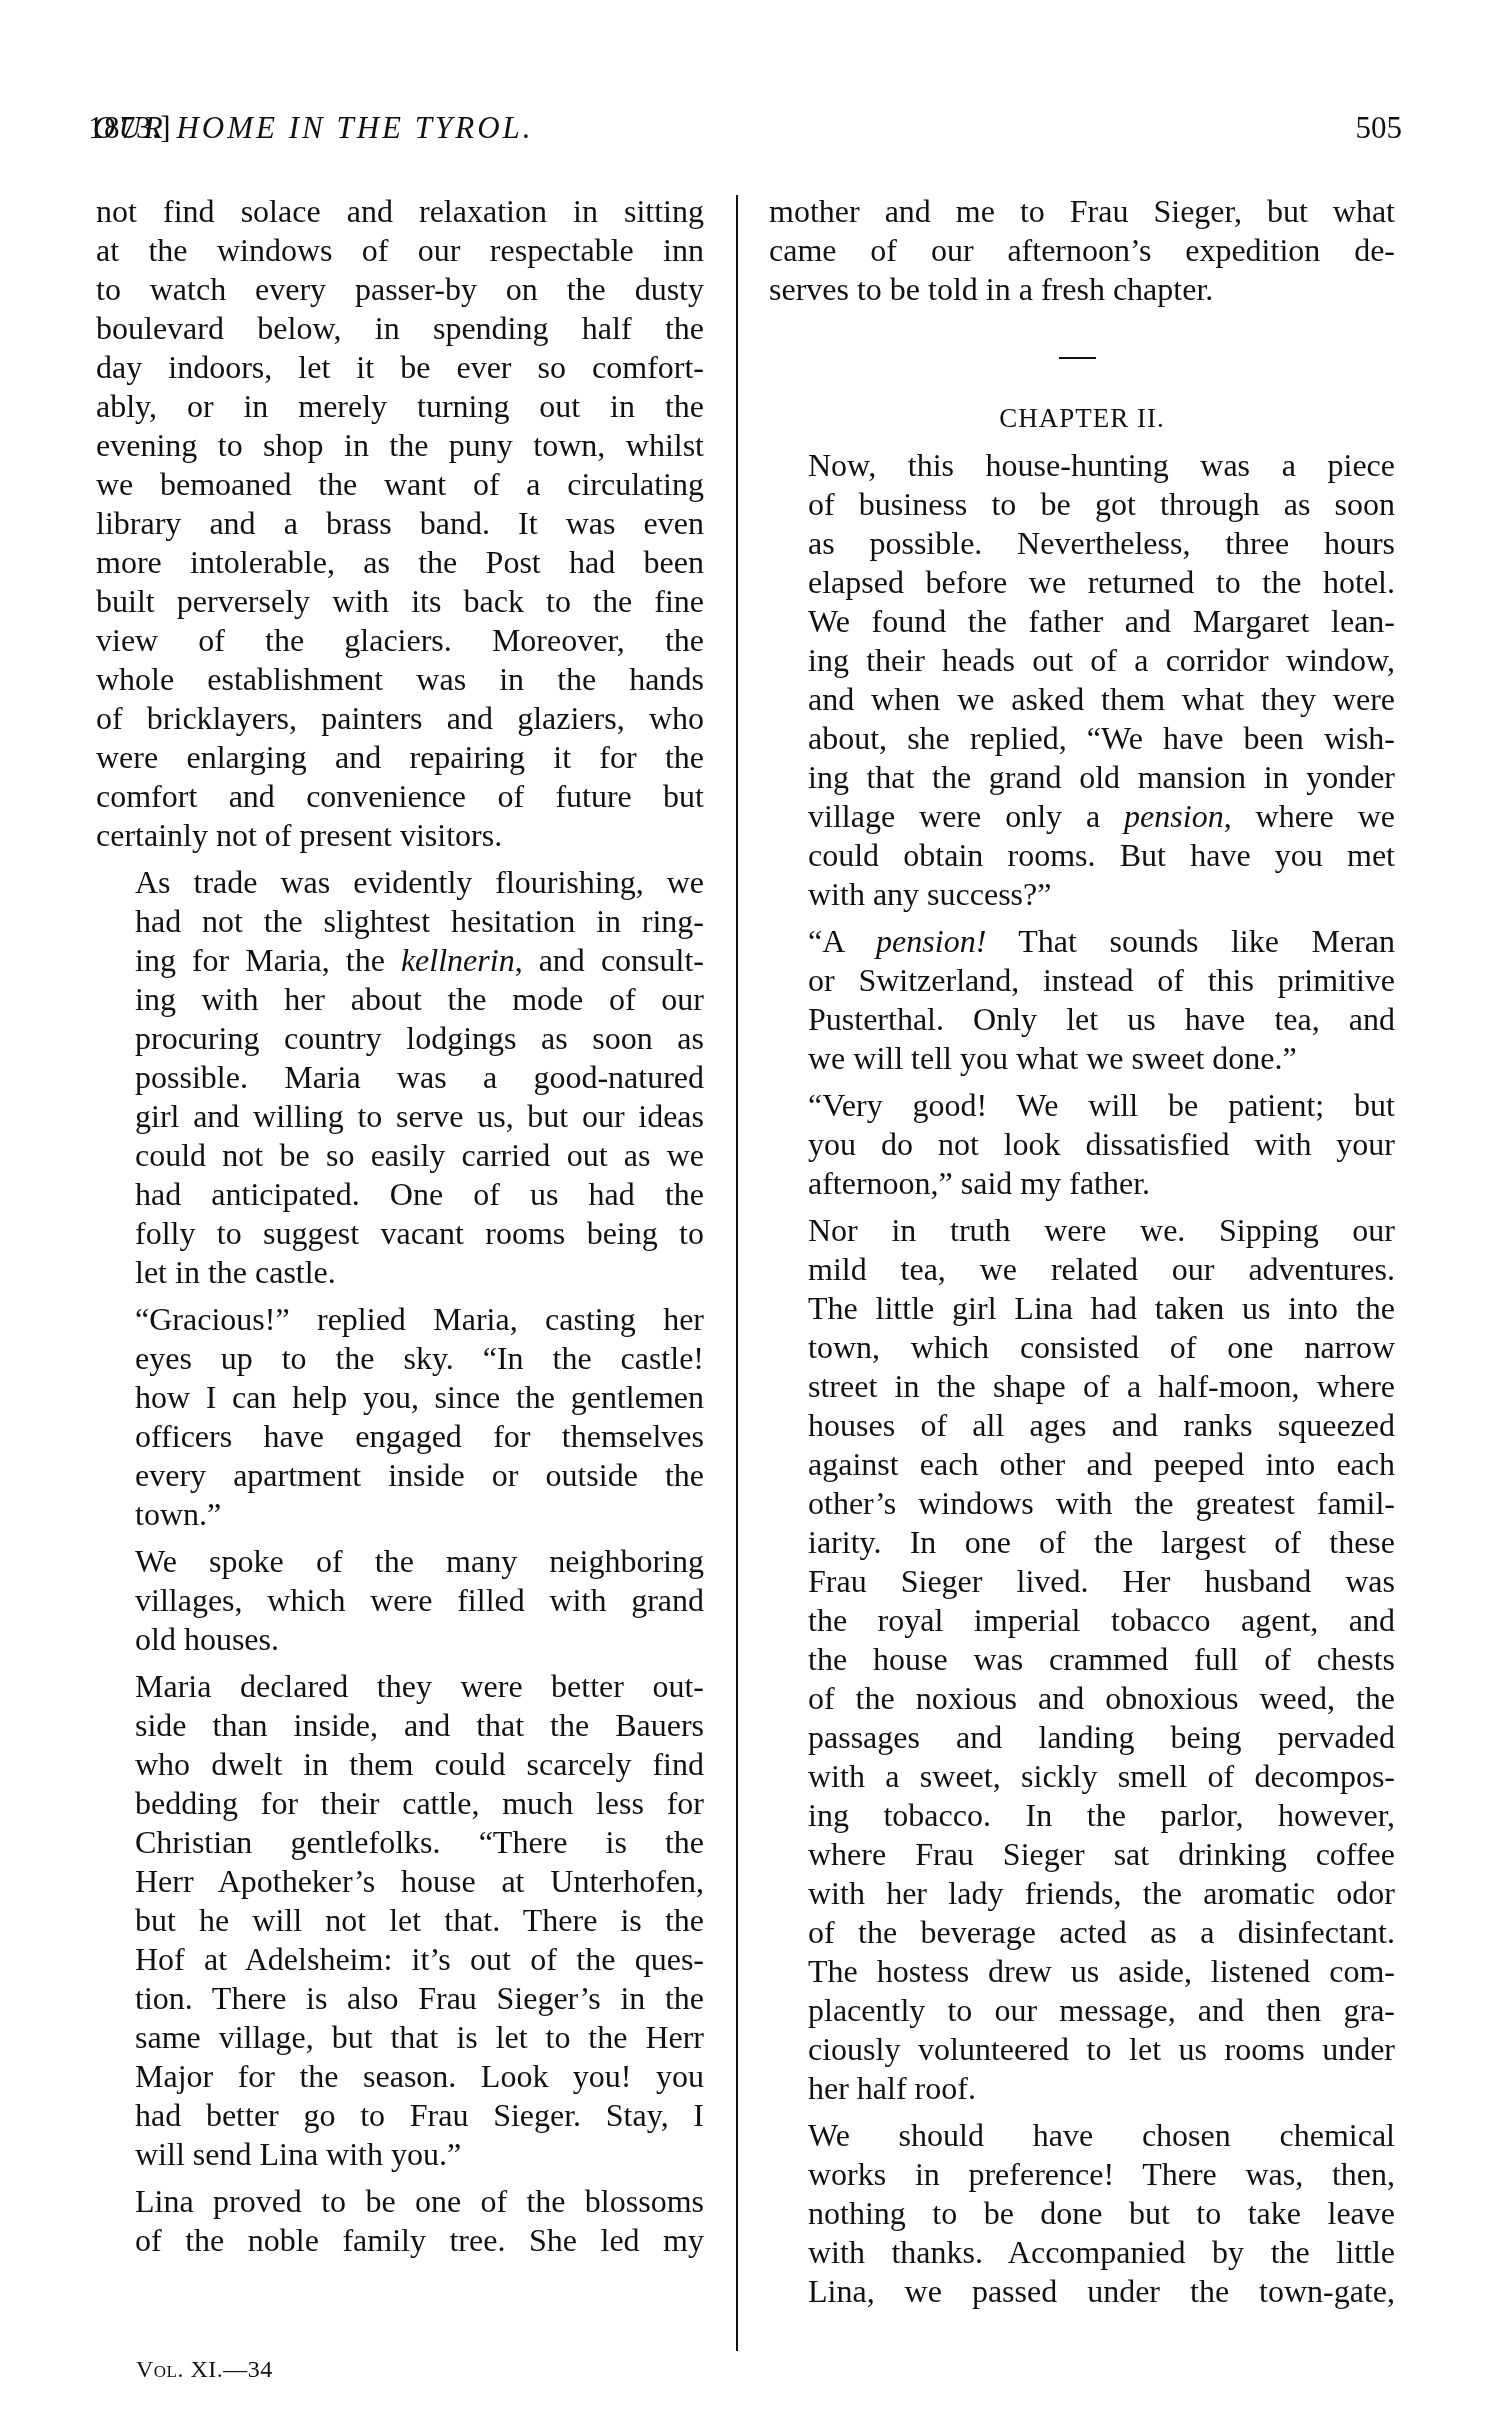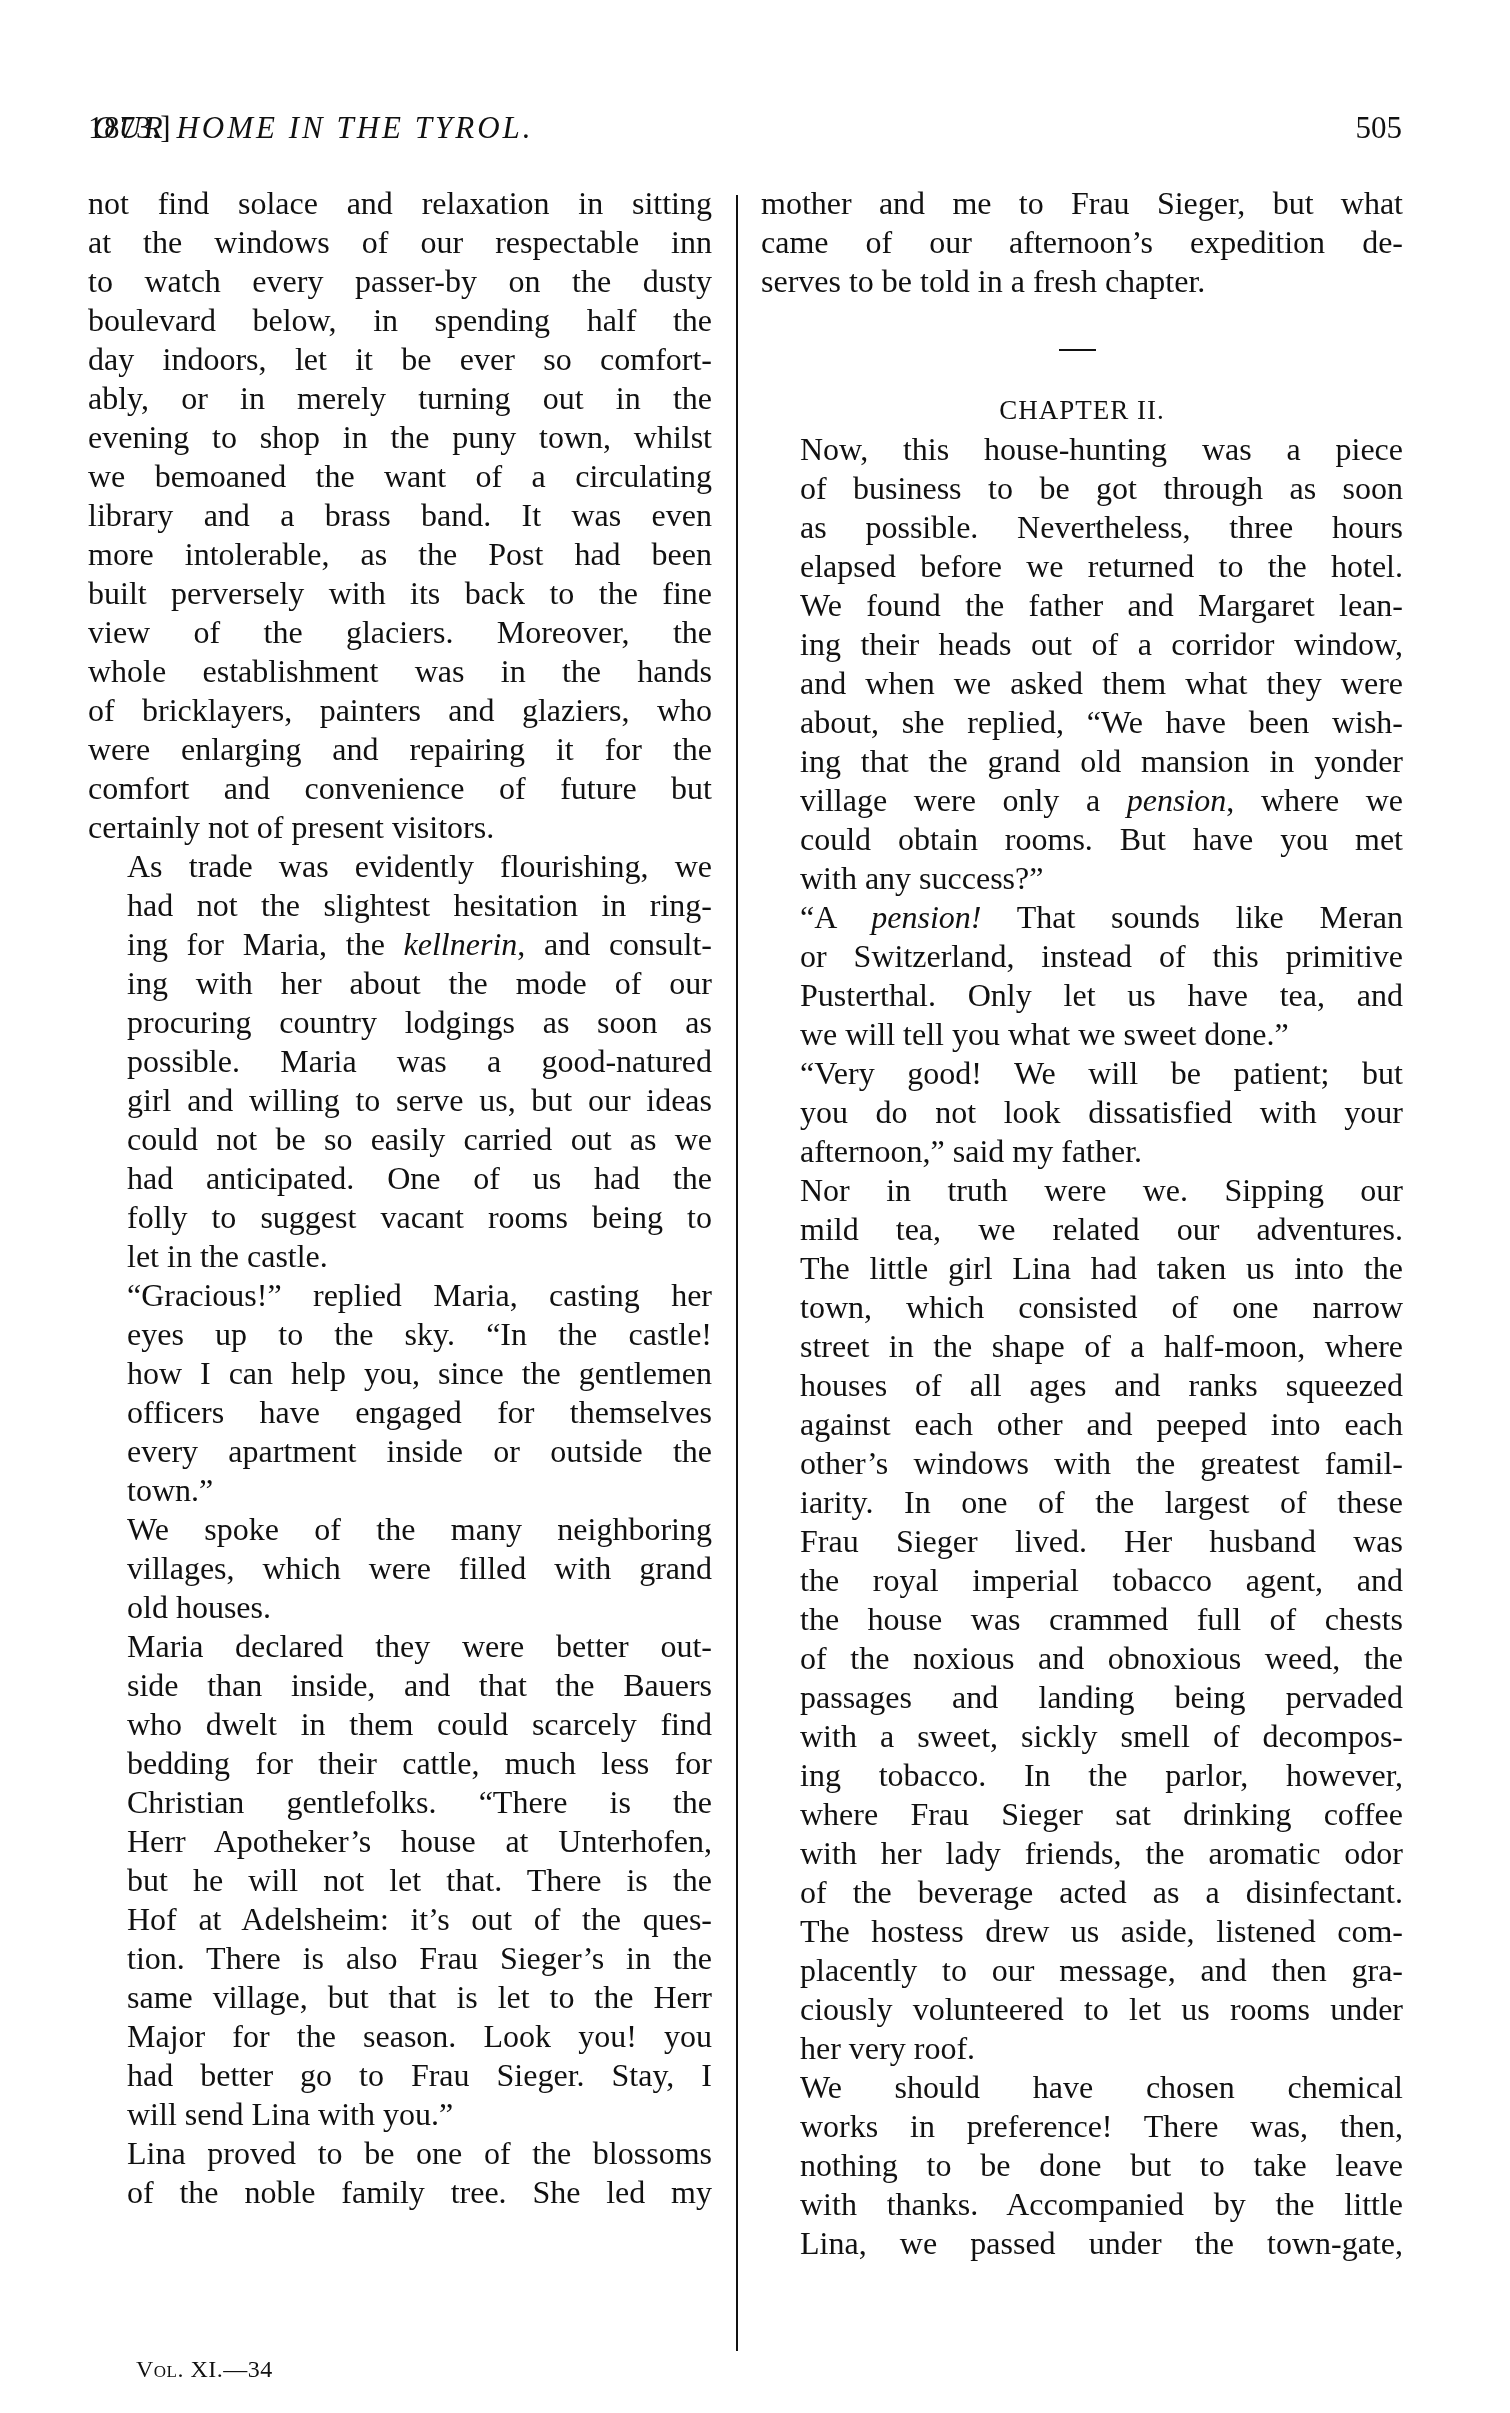--- a/index.html
+++ b/index.html
@@ -64,21 +64,21 @@
   }
   .col-left {
     left: 88px;
     width: 624px;
   }
   .col-right {
     left: 761px;
     width: 642px;
   }
   .column p {
-    margin: 0;
+    margin: 8px;
     text-indent: 0;
   }
   .column p.indent {
     text-indent: 39px;
   }
   .column p .line {
     display: block;
     text-align: justify;
     text-align-last: justify;
     white-space: nowrap;
@@ -253,21 +253,21 @@
           <span class="line">of the noxious and obnoxious weed, the</span>
           <span class="line">passages and landing being pervaded</span>
           <span class="line">with a sweet, sickly smell of decompos-</span>
           <span class="line">ing tobacco.  In the parlor, however,</span>
           <span class="line">where Frau Sieger sat drinking coffee</span>
           <span class="line">with her lady friends, the aromatic odor</span>
           <span class="line">of the beverage acted as a disinfectant.</span>
           <span class="line">The hostess drew us aside, listened com-</span>
           <span class="line">placently to our message, and then gra-</span>
           <span class="line">ciously volunteered to let us rooms under</span>
-          <span class="line last">her very roof.</span>
+          <span class="line last">her half roof.</span>
         </p>
         <p class="indent">
           <span class="line">We should have chosen chemical</span>
           <span class="line">works in preference!  There was, then,</span>
           <span class="line">nothing to be done but to take leave</span>
           <span class="line">with thanks.  Accompanied by the little</span>
           <span class="line">Lina, we passed under the town-gate,</span>
         </p>
       </div>
   </div>

